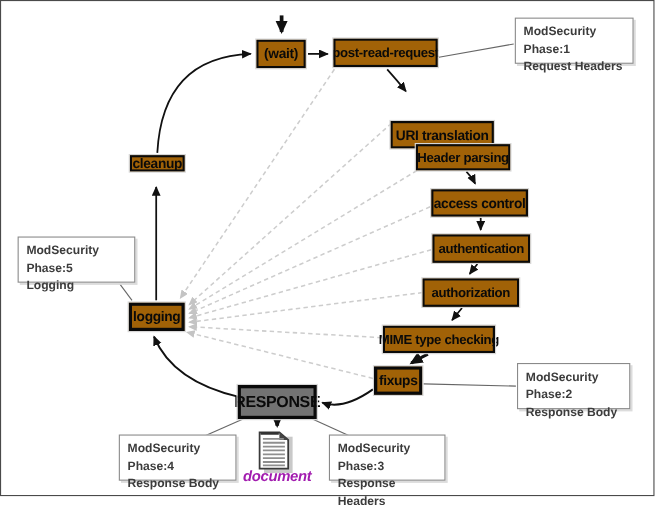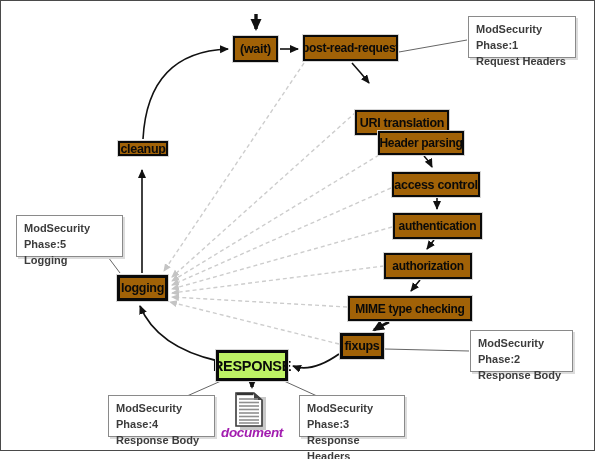--- a/index.html
+++ b/index.html
@@ -13,23 +13,23 @@
         background:#a16207;border:2.5px solid #0a0a0a;outline:1px solid #d7d7d7;
         font-weight:bold;font-size:12.5px;letter-spacing:-0.3px;color:#0a0a0a;
         white-space:nowrap;box-sizing:border-box;}
   .n-wait{left:233px;top:36px;width:45px;height:26px;}
   .n-prr{left:303px;top:35px;width:95px;height:26px;font-size:12px;}
   .n-uri{left:355px;top:89px;width:94px;height:25px;margin-top:21px;}
   .n-hdr{left:378px;top:131px;width:86px;height:24px;font-size:12px;}
   .n-acc{left:392px;top:172px;width:88px;height:25px;}
   .n-aun{left:393px;top:213px;width:89px;height:26px;font-size:12px;}
   .n-auz{left:384px;top:253px;width:88px;height:26px;font-size:12px;}
-  .n-mime{left:348px;top:296px;width:124px;height:25px;font-size:12px;}
+  .n-mime{left:348px;top:296px;width:102px;height:25px;font-size:12px;}
   .n-fix{left:340px;top:333px;width:44px;height:26px;border-width:3px;}
-  .n-resp{left:216px;top:350px;width:72px;height:31px;border-width:3px;font-size:14.5px;background:#bef264;}
+  .n-resp{left:216px;top:350px;width:72px;height:31px;border-width:3px;font-size:14.5px;background:#737373;}
   .n-log{left:117px;top:275px;width:51px;height:26px;border-width:3px;}
   .n-cln{left:118px;top:141px;width:50px;height:15px;}
 
   
   .callout{position:absolute;background:#fff;border:1px solid #8a8a8a;
            box-shadow:2px 2px 0 #dcdcdc;box-sizing:border-box;
            font-weight:bold;font-size:11px;line-height:1.45;color:#3c3c3c;
            padding:5px 7px;}
   .callout.right{text-align:left;}
   .c-p1{left:468px;top:16px;width:108px;height:42px;}

